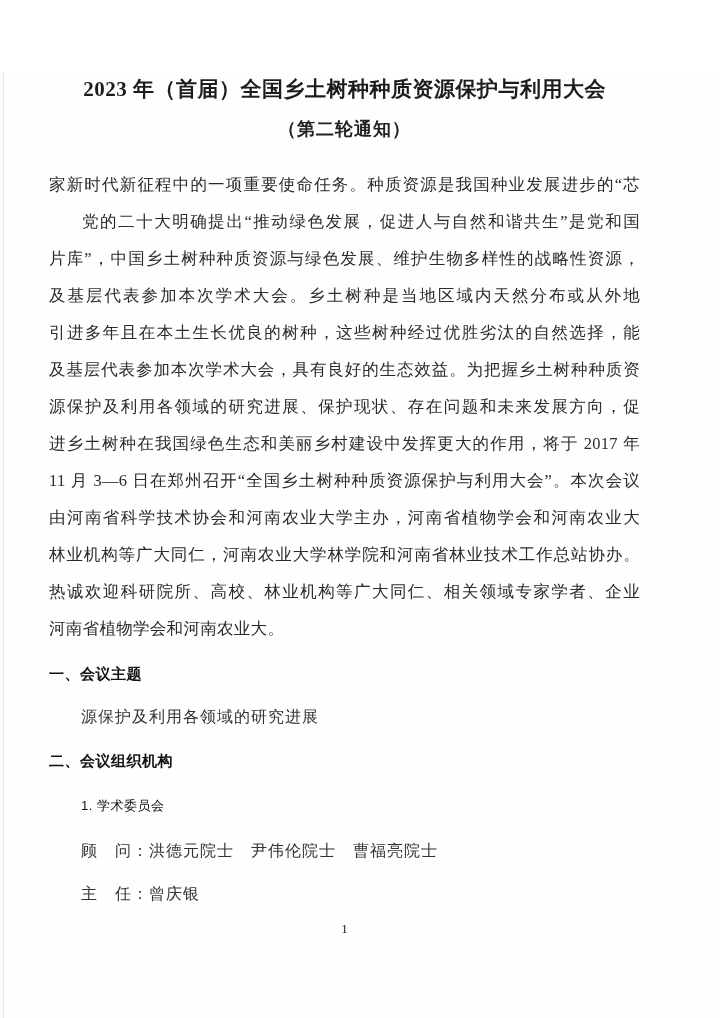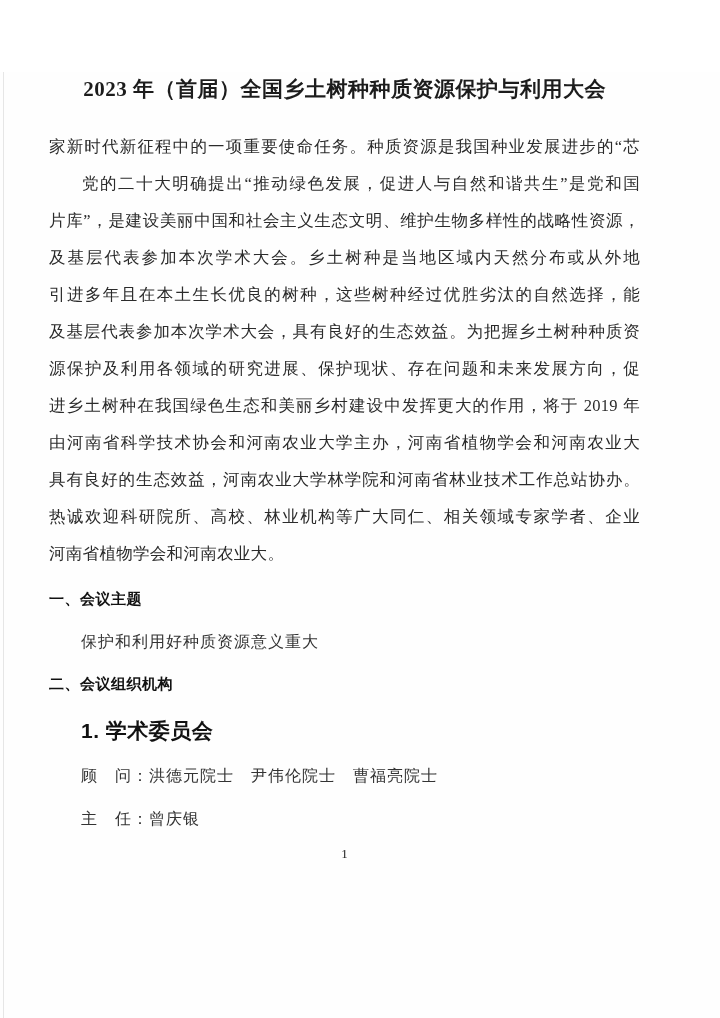--- a/index.html
+++ b/index.html
@@ -77,27 +77,27 @@
   }
   .sec-heading {
     margin: 14px 0 0 0;
     font-size: 15px;
     line-height: 26px;
     font-weight: bold;
     color: #111111;
     letter-spacing: 0.5px;
     font-family: "Liberation Sans", "DejaVu Sans", sans-serif;
   }
-  .sec-heading.h2sp { margin-top: 18px; font-family: Liberation Mono, monospace; }
+  .sec-heading.h2sp { margin-top: 18px; }
   .sub-heading {
     margin: 19px 0 0 0;
     padding-left: 32px;
-    font-size: 21px;
+    font-size: 13px;
     line-height: 26px;
-    font-weight: bold;
+    font-weight: normal;
     color: #111111;
     letter-spacing: 0.5px;
     font-family: "Liberation Sans", "DejaVu Sans", sans-serif;
   }
   .body-line {
     margin: 17px 0 0 0;
     padding-left: 32px;
     font-size: 16px;
     line-height: 26px;
     color: #333333;
@@ -112,38 +112,40 @@
     color: #222222;
   }
 </style>
 </head>
 <body>
 
 <div class="page">
   <div class="content">
 
     <h1 class="doc-title">2023 年（首届）全国乡土树种种质资源保护与利用大会</h1>
+    <h2 class="doc-subtitle">（第二轮通知）</h2>
 
     <div class="intro">
       <div class="pline just">家新时代新征程中的一项重要使命任务。种质资源是我国种业发展进步的“芯</div>
       <div class="pline just indent">党的二十大明确提出“推动绿色发展，促进人与自然和谐共生”是党和国</div>
-      <div class="pline just">片库”，是建设美丽中国和社会主义生态文明、维护生物多样性的战略性资源，</div>
+      <div class="pline just">片库”，中国乡土树种种质资源与绿色发展、维护生物多样性的战略性资源，</div>
       <div class="pline just">及基层代表参加本次学术大会。乡土树种是当地区域内天然分布或从外地</div>
       <div class="pline just">引进多年且在本土生长优良的树种，这些树种经过优胜劣汰的自然选择，能</div>
       <div class="pline just">及基层代表参加本次学术大会，具有良好的生态效益。为把握乡土树种种质资</div>
       <div class="pline just">源保护及利用各领域的研究进展、保护现状、存在问题和未来发展方向，促</div>
-      <div class="pline just">进乡土树种在我国绿色生态和美丽乡村建设中发挥更大的作用，将于 2019 年</div>
+      <div class="pline just">进乡土树种在我国绿色生态和美丽乡村建设中发挥更大的作用，将于 2017 年</div>
+      <div class="pline just">11 月 3—6 日在郑州召开“全国乡土树种种质资源保护与利用大会”。本次会议</div>
       <div class="pline just">由河南省科学技术协会和河南农业大学主办，河南省植物学会和河南农业大</div>
-      <div class="pline just">具有良好的生态效益，河南农业大学林学院和河南省林业技术工作总站协办。</div>
+      <div class="pline just">林业机构等广大同仁，河南农业大学林学院和河南省林业技术工作总站协办。</div>
       <div class="pline just">热诚欢迎科研院所、高校、林业机构等广大同仁、相关领域专家学者、企业</div>
       <div class="pline">河南省植物学会和河南农业大。</div>
     </div>
 
     <h3 class="sec-heading">一、会议主题</h3>
-    <p class="body-line">保护和利用好种质资源意义重大</p>
+    <p class="body-line">源保护及利用各领域的研究进展</p>
 
     <h3 class="sec-heading h2sp">二、会议组织机构</h3>
     <h4 class="sub-heading">1. 学术委员会</h4>
 
     <p class="body-line sp">顾　问：洪德元院士　尹伟伦院士　曹福亮院士</p>
     <p class="body-line">主　任：曾庆银</p>
 
     <div class="page-number">1</div>
 
   </div>

